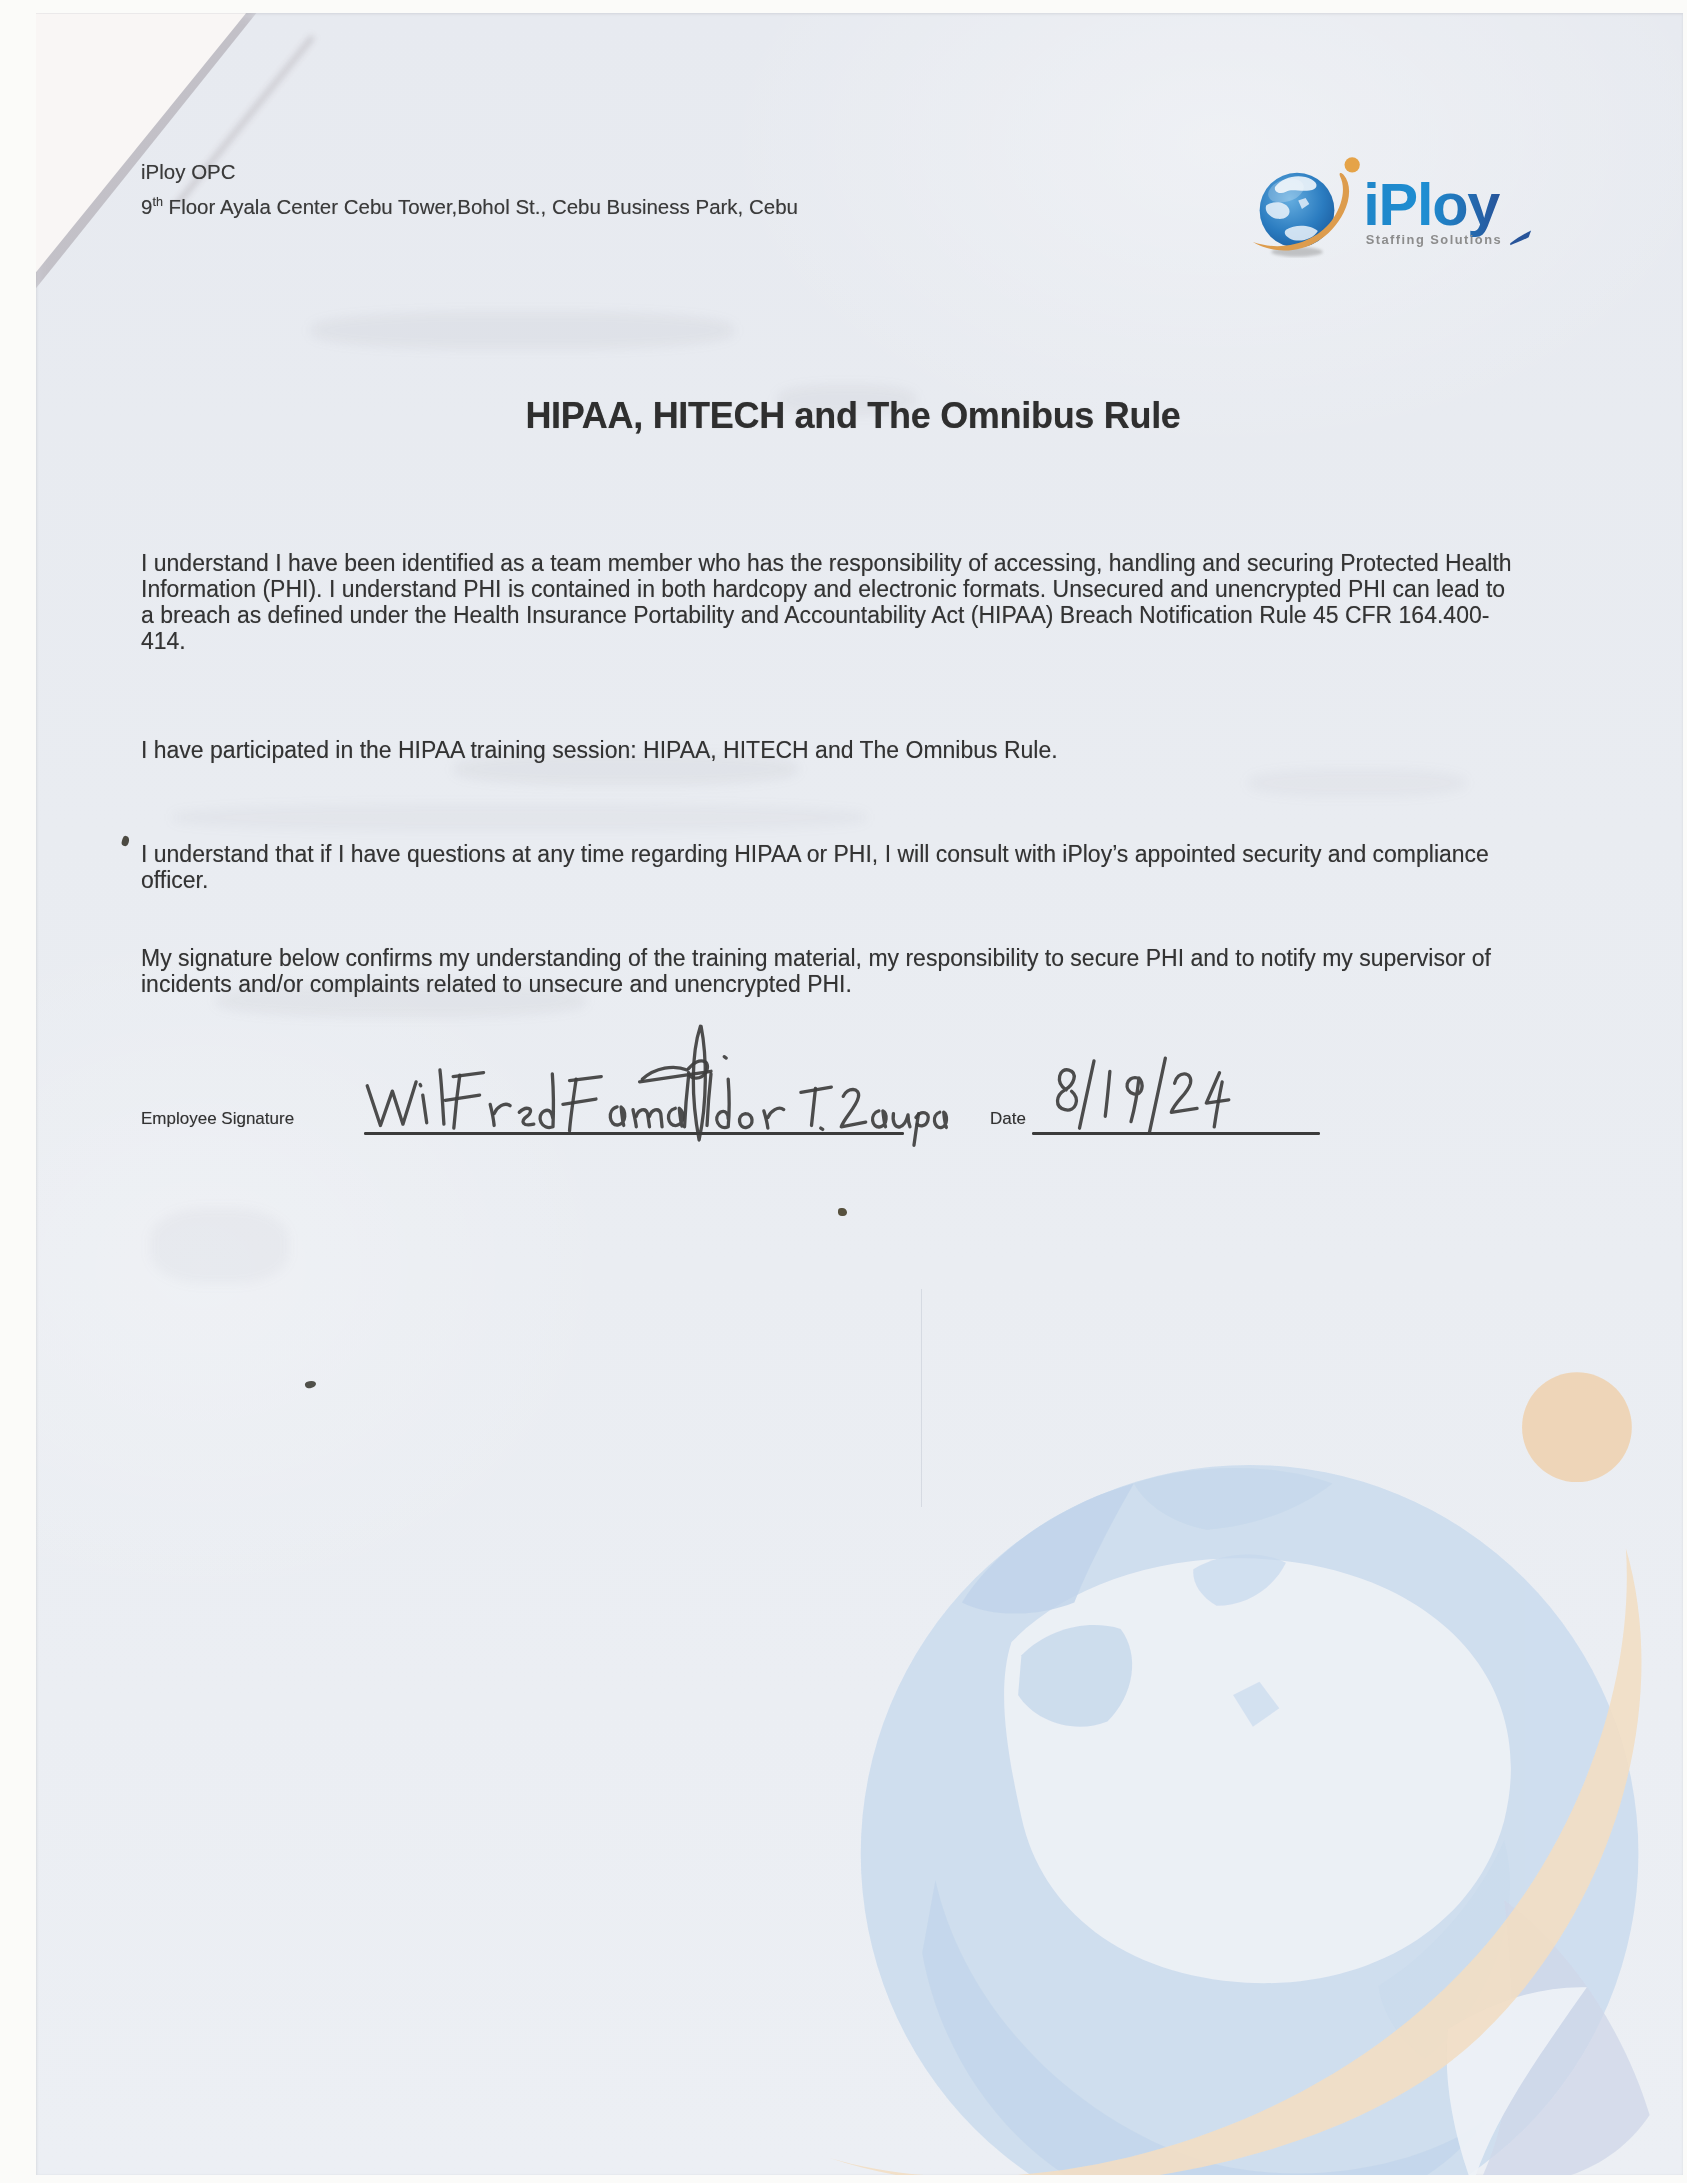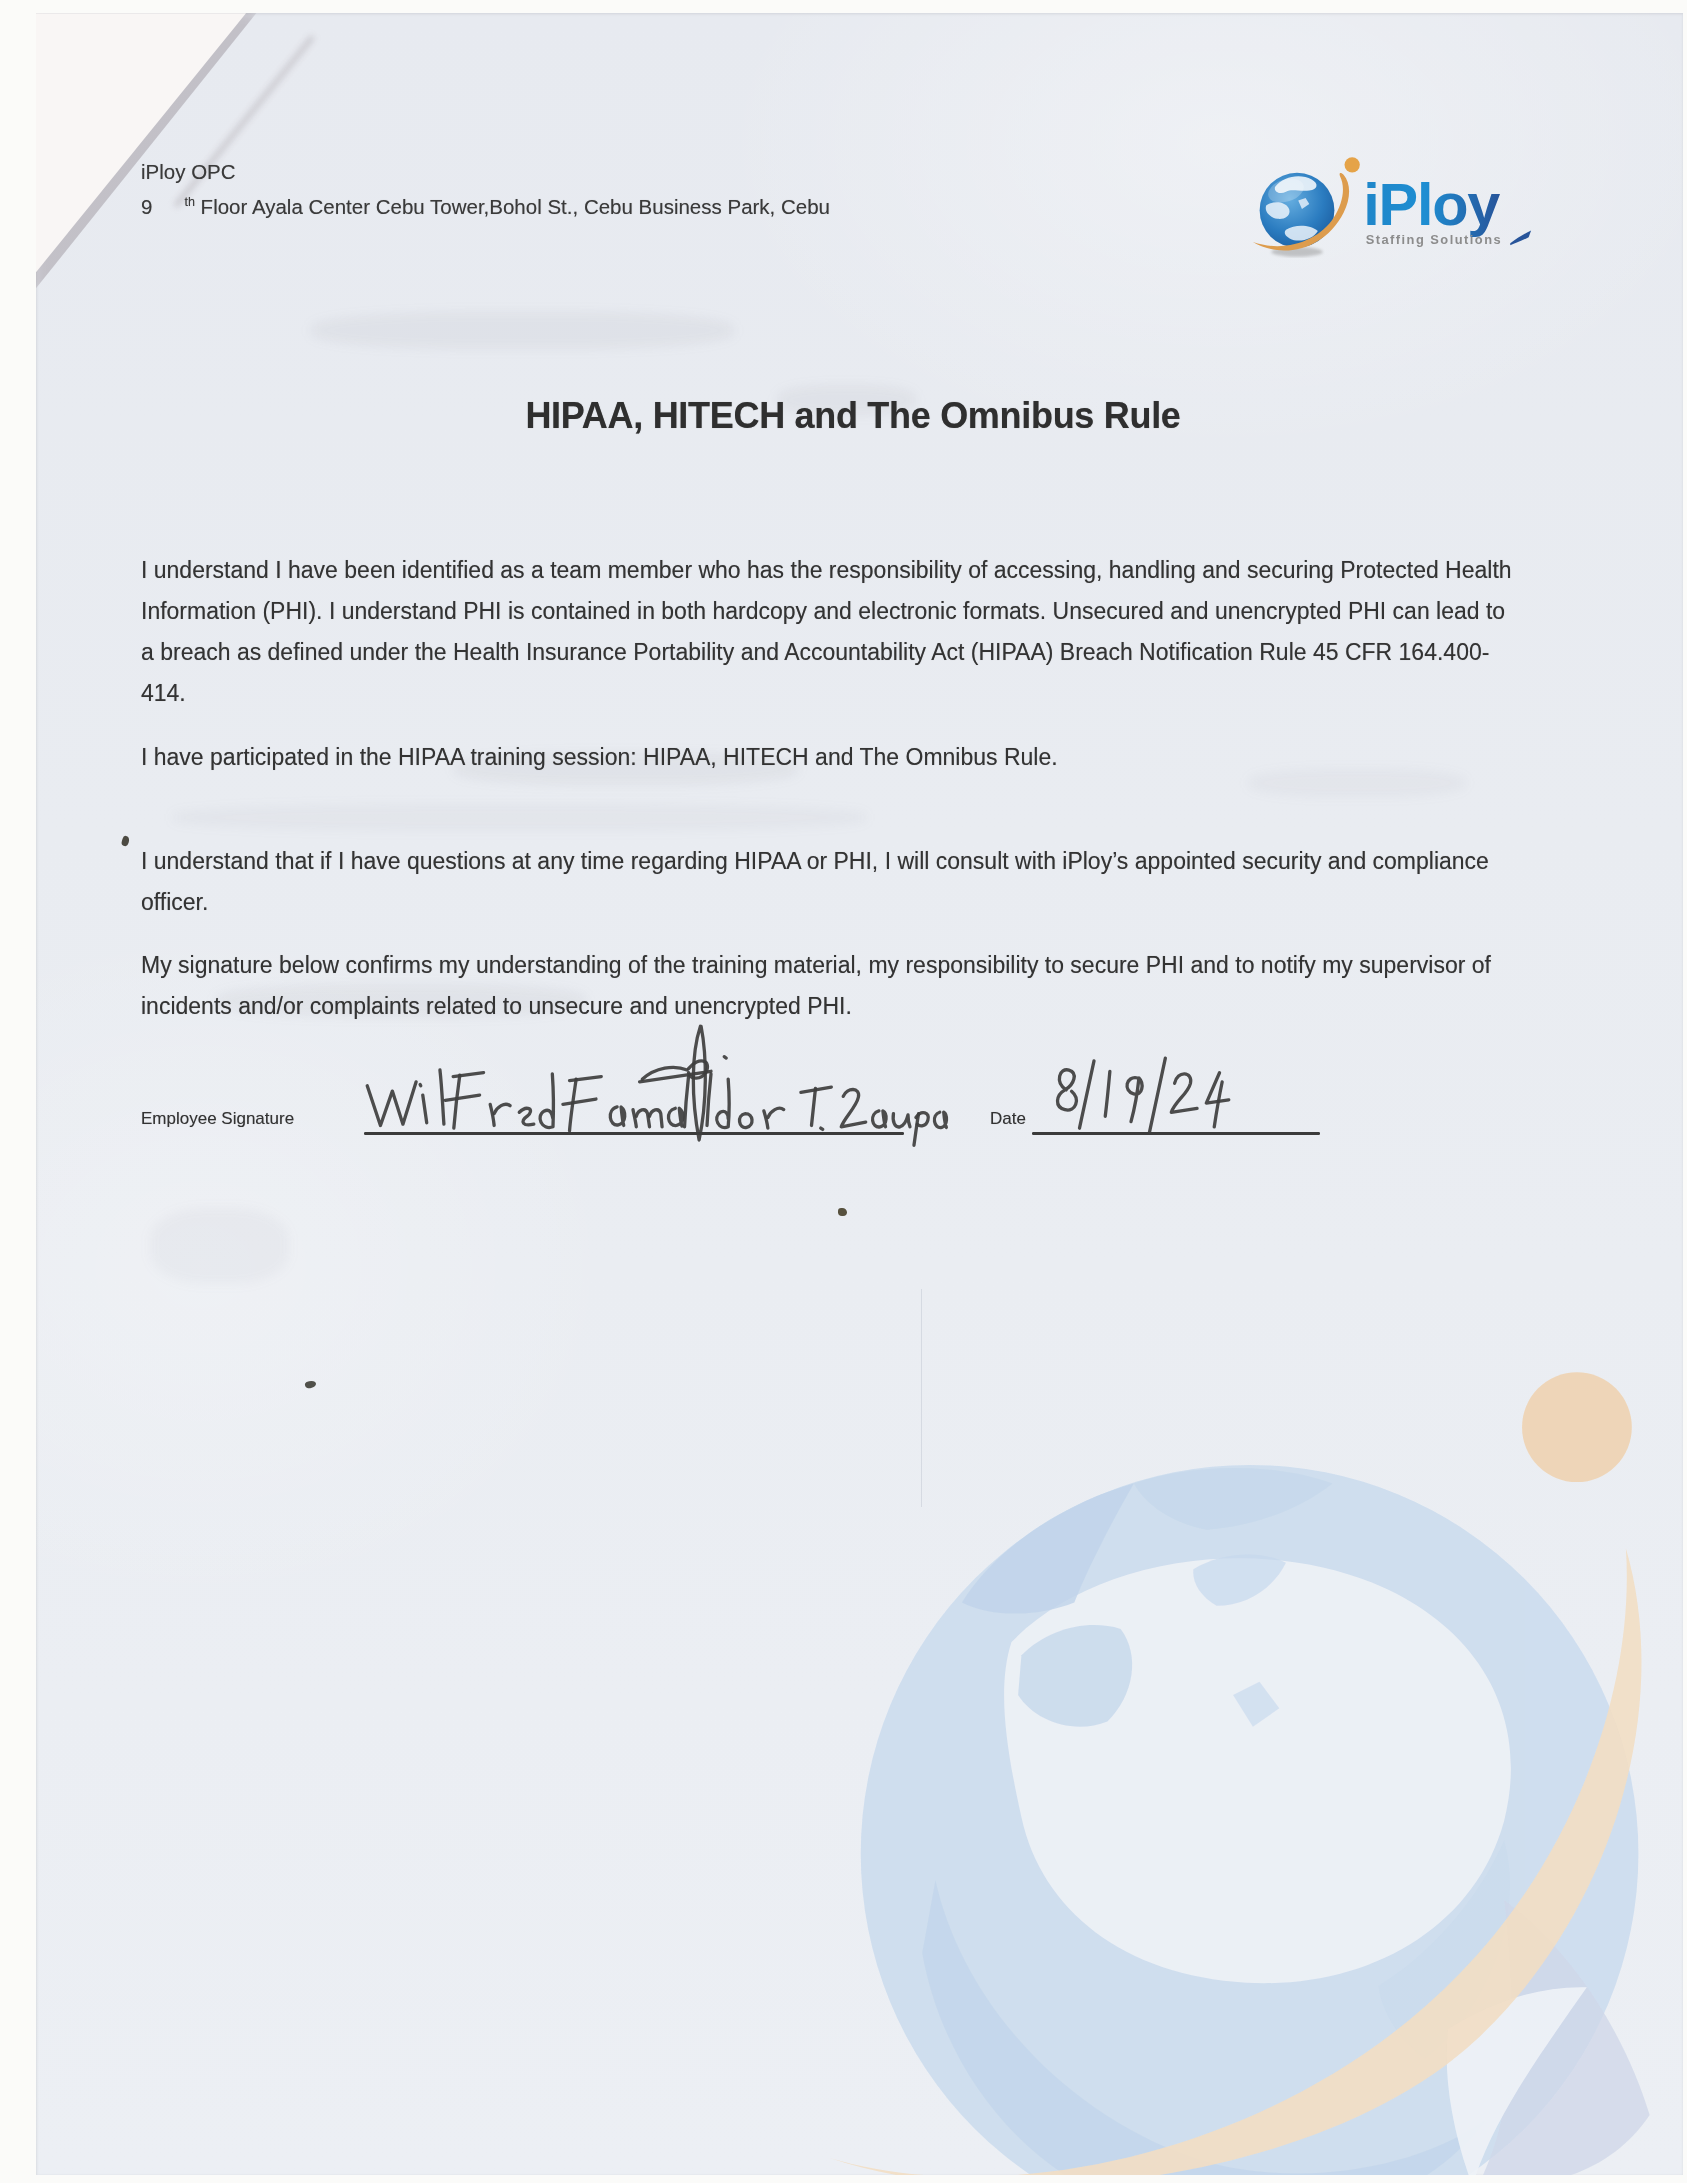--- a/index.html
+++ b/index.html
@@ -37,34 +37,34 @@
     background:rgba(120,105,110,.28);
     transform:rotate(-51deg);
     filter:blur(3.3px);
   }
   
   .letterhead{
     position:absolute;left:105px;top:144px;width:728px;
     font-size:20.5px;line-height:30px;color:#3a3a3a;
     text-shadow:0 0 0.7px rgba(58,58,58,.45);
   }
-  .letterhead sup{font-size:12.6px;margin-left:32px;}
+  .letterhead sup{font-size:12.6px;}
   
   .logo{position:absolute;left:1212px;top:132px;width:288px;height:139px;}
   
   .doc-title{
     position:absolute;left:0;top:382px;width:1634px;
     text-align:center;font-size:36px;font-weight:bold;color:#2f2f2f;
     letter-spacing:-0.3px;
     text-shadow:0 0 0.7px rgba(47,47,47,.5);
   }
   
   .para{
     position:absolute;left:105px;width:1383px;
-    font-size:23px;line-height:41px;color:#333;
+    font-size:23px;line-height:26px;color:#333;
     text-shadow:0 0 0.7px rgba(51,51,51,.42);
   }
   .p1{top:537px;} .p2{top:724px;} .p3{top:828px;} .p4{top:932px;}
   
   .sig-label{
     position:absolute;top:1096px;font-size:17px;color:#333;
     text-shadow:0 0 0.7px rgba(51,51,51,.42);
   }
   .lab-emp{left:105px;} .lab-date{left:954px;}
   .rule{position:absolute;top:1119px;height:2.6px;background:#3b3b3b;border-radius:1.3px;}

